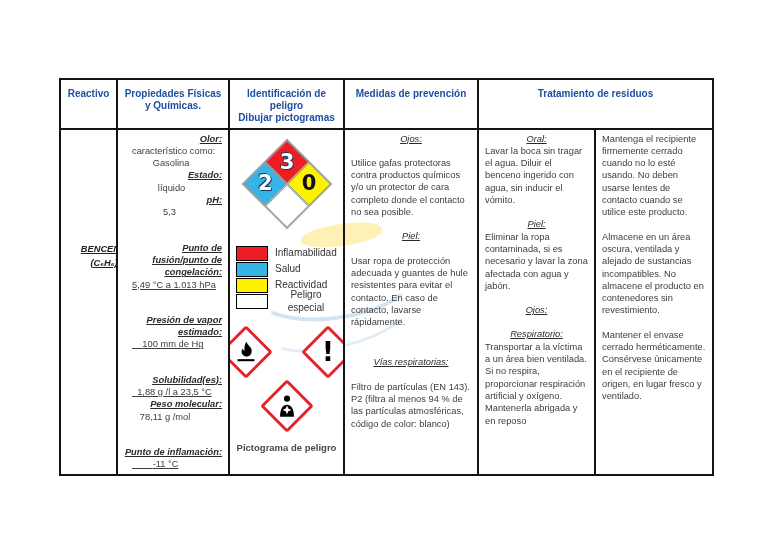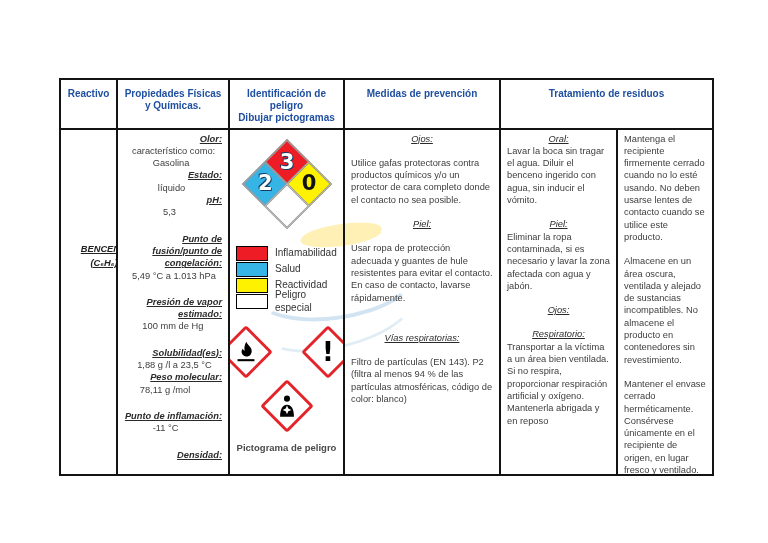--- a/index.html
+++ b/index.html
@@ -18,51 +18,51 @@
     border:4px solid transparent;border-bottom-color:#9cc4e4;opacity:.45;transform:rotate(-8deg);}
   .wm-blue2{left:262px;top:288px;width:146px;height:54px;border-radius:50%;
     border:3px solid transparent;border-bottom-color:#a9cde9;opacity:.35;transform:rotate(-14deg);}
 
   .table{position:absolute;left:59px;top:78px;width:651px;z-index:1;
     border:2px solid #141414;display:flex;flex-direction:column;background:transparent;}
   .row{display:flex;}
   .row.hdr{border-bottom:2px solid #141414;}
   .cell{border-right:2px solid #141414;box-sizing:border-box;padding:3px 6px;}
   .cell:last-child{border-right:none;}
-  .c1{width:57px;} .c2{width:112px;} .c3{width:115px;} .c4{width:156px;} .c5{width:117px;} .c6{width:108px;flex:1;}
+  .c1{width:57px;} .c2{width:112px;} .c3{width:115px;} .c4{width:134px;} .c5{width:117px;} .c6{width:108px;flex:1;}
 
   .hdr .cell{min-height:40px;text-align:center;color:#1f4fa0;font-weight:bold;
     font-size:10px;line-height:1.22;padding-top:8px;}
   .pre-line{white-space:pre-line;}
   .pre{white-space:pre-wrap;}
 
   .row.body{height:344px;}
   .body .cell{font-size:9.3px;line-height:12.3px;overflow:hidden;}
 
   
   .reactivo{display:flex;flex-direction:column;align-items:center;padding-top:112px;
     font-weight:bold;font-style:italic;font-size:10.5px;color:#222;padding-left:37px;}
   .reactivo .u{text-decoration:underline;line-height:14px;}
 
   
   .prop-label{font-weight:bold;font-style:italic;text-decoration:underline;color:#2a2a2a;text-align:right;}
   .prop-value{padding-left:8px;color:#3d3d3d;}
-  .gap{margin-top:14px;}
+  .gap{margin-top:23px;text-decoration:underline;}
 
   
   .hazard-cell{display:flex;flex-direction:column;align-items:center;padding-top:8px;}
   .nfpa-wrap{width:94px;height:92px;display:flex;align-items:center;justify-content:center;}
   .nfpa{width:62px;height:62px;transform:rotate(45deg);display:grid;
     grid-template-columns:1fr 1fr;grid-template-rows:1fr 1fr;border:1px solid #8a8a8a;}
   .nfpa div{display:flex;align-items:center;justify-content:center;border:0.5px solid #9a9a9a;}
   .nfpa span{transform:rotate(-45deg);font-weight:bold;font-size:21px;font-family:"DejaVu Sans",sans-serif;}
   .num-white{color:#fff;text-shadow:0 0 1px #14406b,1px 1px 0 #14406b,-1px -1px 0 #14406b;}
   .num-black{color:#111;}
 
-  .legend{margin-top:16px;display:flex;flex-direction:column;}
+  .legend{margin-top:16px;display:flex;flex-direction:column;text-align:center;}
   .legend-row{display:flex;align-items:center;height:16px;}
   .swatch{width:30px;height:13px;border:1px solid #000;margin-right:7px;flex:none;}
   .legend-label{font-size:10px;color:#333;}
 
   .ghs-area{margin-top:16px;width:100%;display:flex;flex-direction:column;align-items:center;}
   .ghs-row{display:flex;gap:30px;}
   .ghs{width:32px;height:32px;border:3.5px solid #e3242b;border-radius:3px;background:#fff;
     transform:rotate(45deg);display:flex;align-items:center;justify-content:center;margin:7px;}
   .ghs-inner{transform:rotate(-45deg);display:flex;align-items:center;justify-content:center;}
   .ghs-row2{margin-top:2px;}

